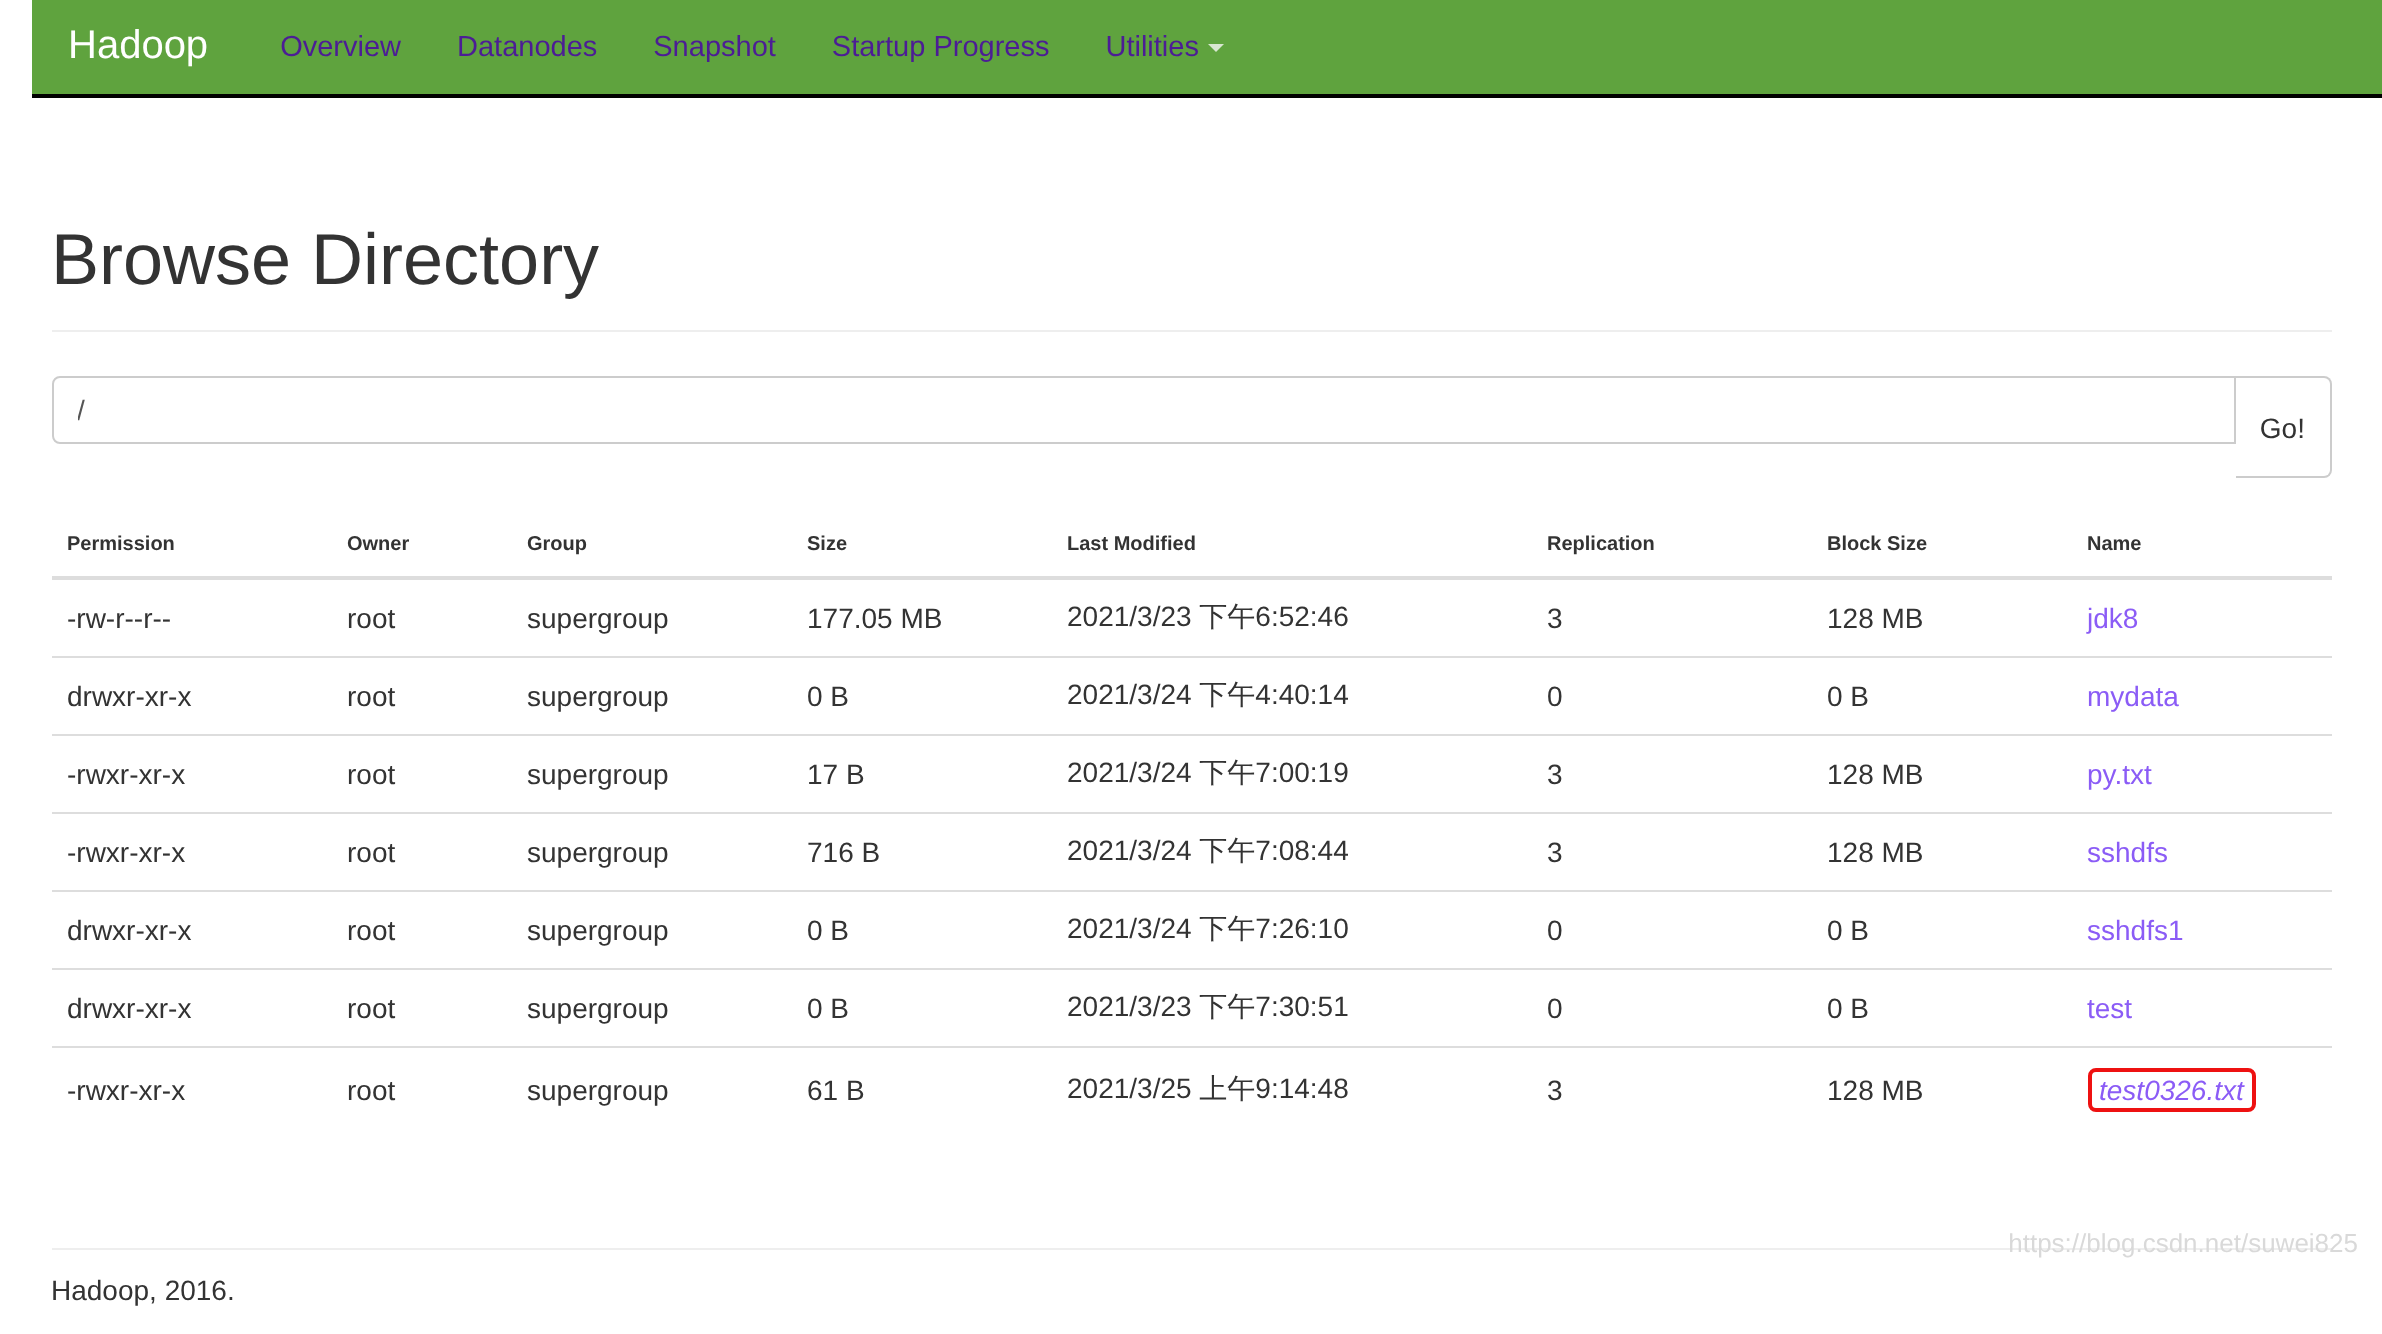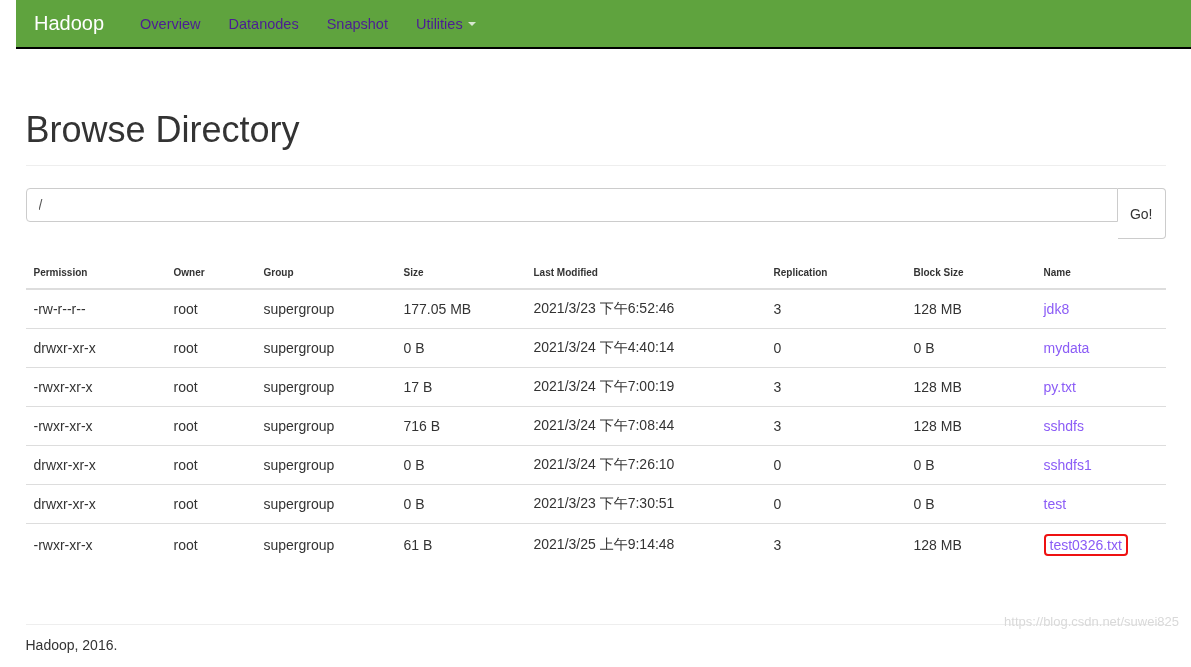--- a/index.html
+++ b/index.html
@@ -105,20 +105,21 @@
   table.listing td.linkcell a {
     color: #8b5cf6;
     text-decoration: none;
     cursor: pointer;
   }
   .highlight-box {
     border: 2px solid #e11;
     border-radius: 4px;
     padding: 1px 4px;
     display: inline-block;
+    font-style: italic;
   }
   .footer-line {
     margin-top: 58px;
     padding: 12px 0 20px 0;
     border-top: 1px solid #eee;
     font-size: 14px;
     color: #333;
   }
   .watermark {
     position: absolute;
@@ -137,20 +138,21 @@
   .col-block { width: 130px; }
 </style>
 </head>
 <body>
 
 <div class="navbar">
   <div class="navbar-brand">Hadoop</div>
   <div class="navbar-item">Overview</div>
   <div class="navbar-item">Datanodes</div>
   <div class="navbar-item">Snapshot</div>
+  <div class="navbar-item">Startup Progress</div>
   <div class="navbar-item">
     <span>Utilities</span>
     <span class="caret"></span>
   </div>
 </div>
 
 <div class="container">
 
   <div class="page-header">
     <h1>Browse Directory</h1>

